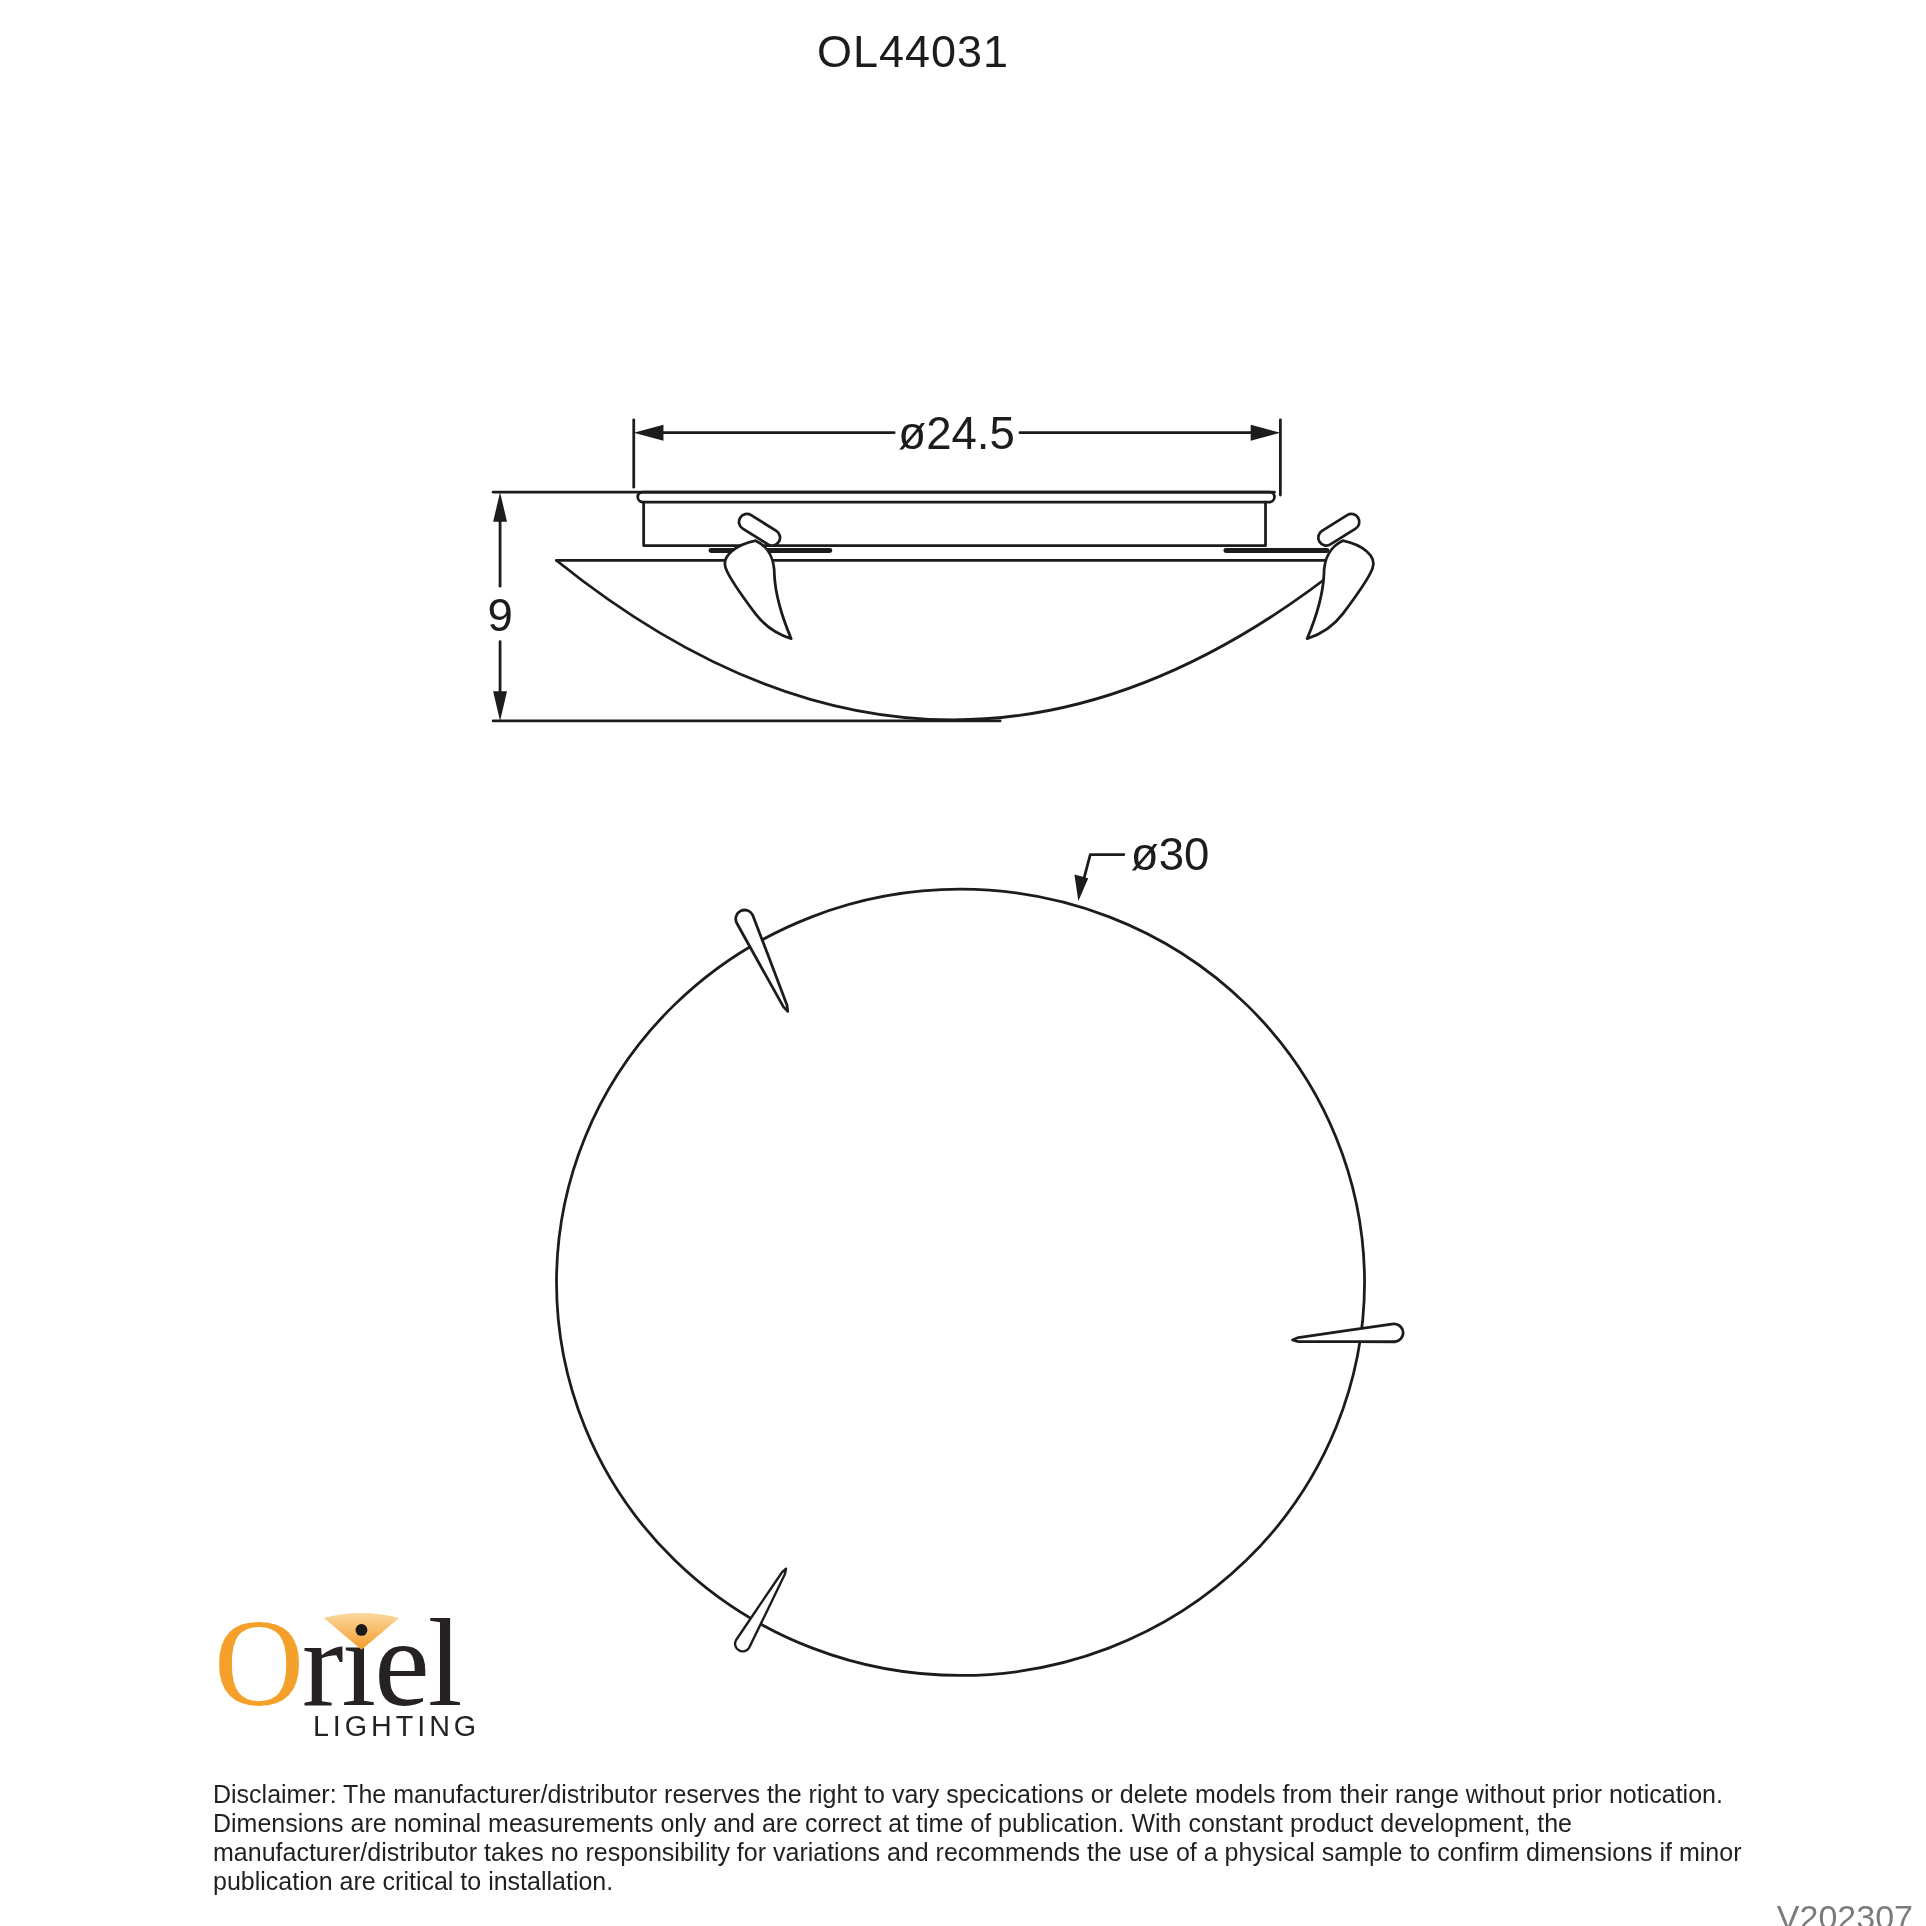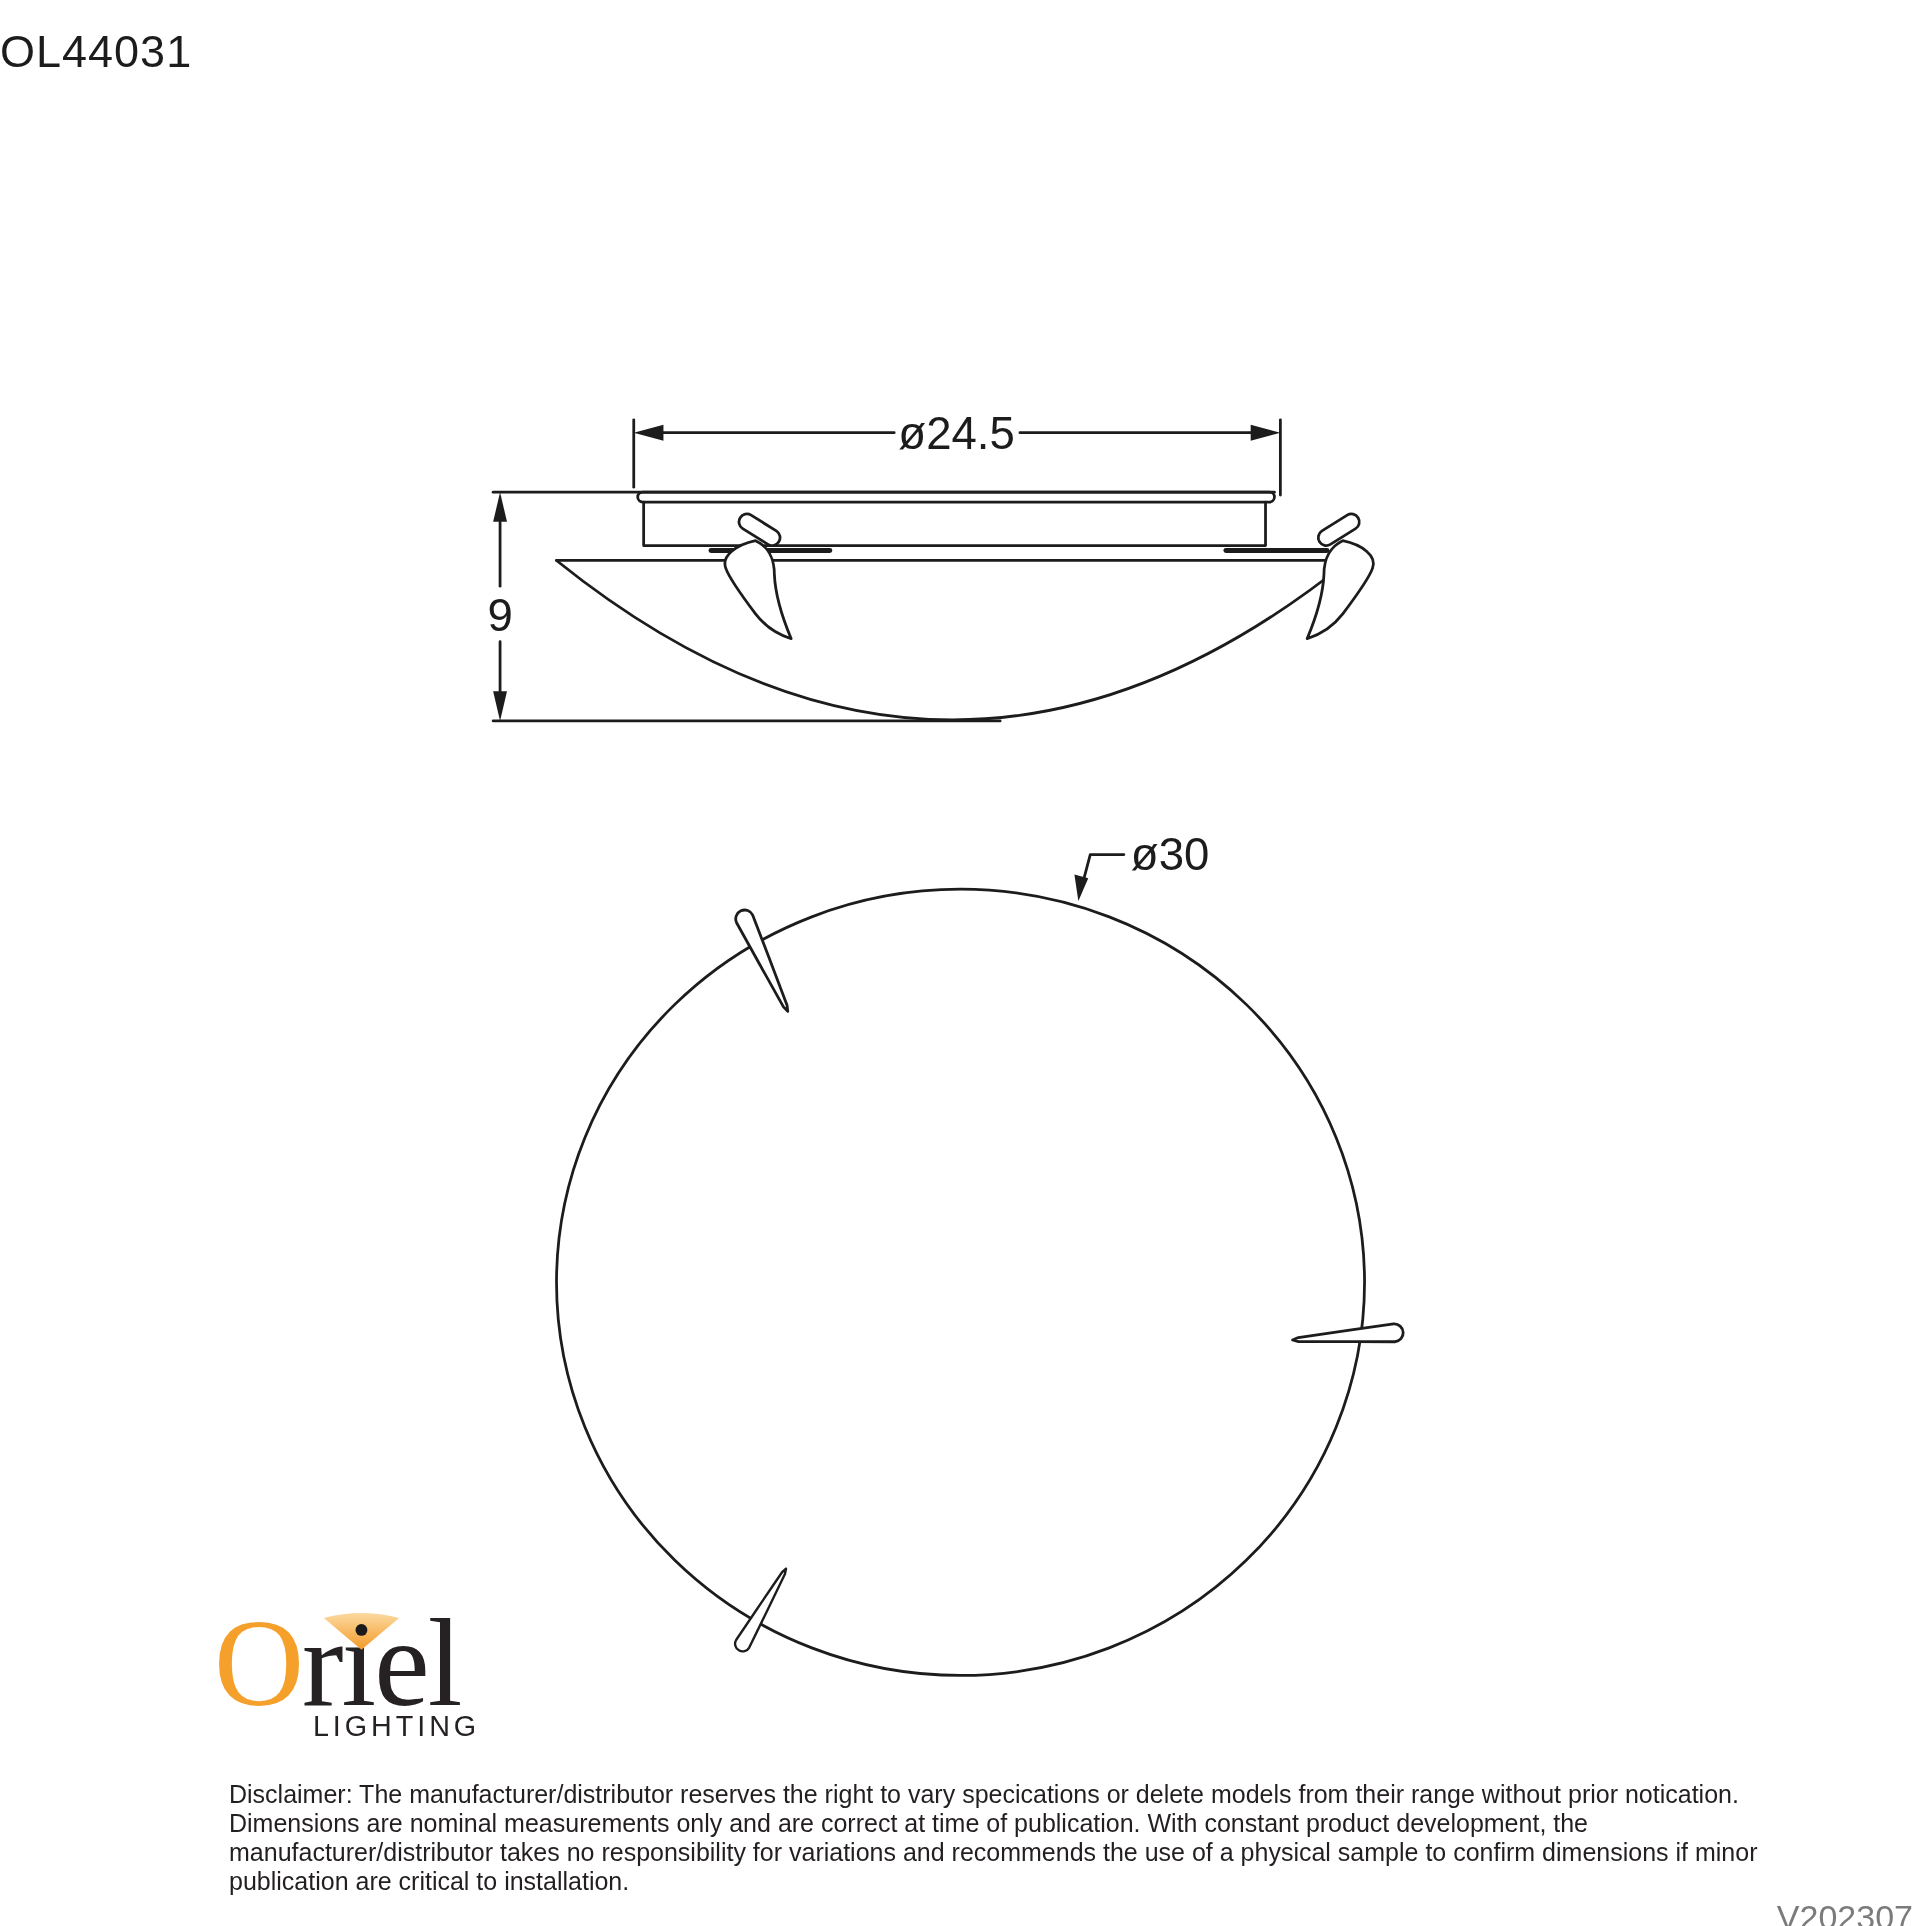--- a/index.html
+++ b/index.html
@@ -1,32 +1,32 @@
 <!DOCTYPE html>
 <html><head>
 <meta charset="utf-8">
 <style>
   html,body{margin:0;padding:0;background:#fff;}
   .page{position:relative;width:1927px;height:1927px;background:#ffffff;overflow:hidden;
         font-family:"Liberation Sans", sans-serif;color:#231f20;}
-  .title{position:absolute;top:26px;left:0;width:1826px;text-align:left;
+  .title{position:absolute;top:26px;left:0;width:1826px;text-align:center;
          font-size:45px;letter-spacing:1px;color:#1c1c1c;}
   svg.drawing{position:absolute;left:0;top:0;}
   svg .ln{fill:none;stroke:#1c1c1c;stroke-width:2.8;stroke-linecap:round;stroke-linejoin:round;}
   svg .thick{stroke-width:5;}
   svg .fillwhite{fill:#ffffff;stroke:#1c1c1c;stroke-width:2.8;stroke-linejoin:round;}
   svg .arrow{fill:#1c1c1c;stroke:none;}
   svg text.dim{font-family:"Liberation Sans", sans-serif;font-size:46px;fill:#1c1c1c;}
   svg text.logo-brand{font-family:"Liberation Serif", serif;font-size:126px;letter-spacing:-2px;}
   svg .logo-o{fill:#f5a02b;}
   svg .logo-rest{fill:#262122;}
   svg text.logo-tagline{font-family:"Liberation Sans", sans-serif;font-size:29px;
         letter-spacing:4px;fill:#262122;}
   .disclaimer{position:absolute;left:213px;top:1780px;font-size:25px;line-height:29px;
-        color:#231f20;white-space:nowrap;margin-left:16px;}
+        color:#231f20;white-space:nowrap;}
   .version{position:absolute;right:14px;top:1874px;font-size:34px;color:#7b7b7b;margin-top:24px;}
 </style>
 </head>
 <body>
 
 <div class="page">
 
   <div class="title">OL44031</div>
 
   <svg class="drawing" width="1927" height="1927" viewBox="0 0 1946 1946">

